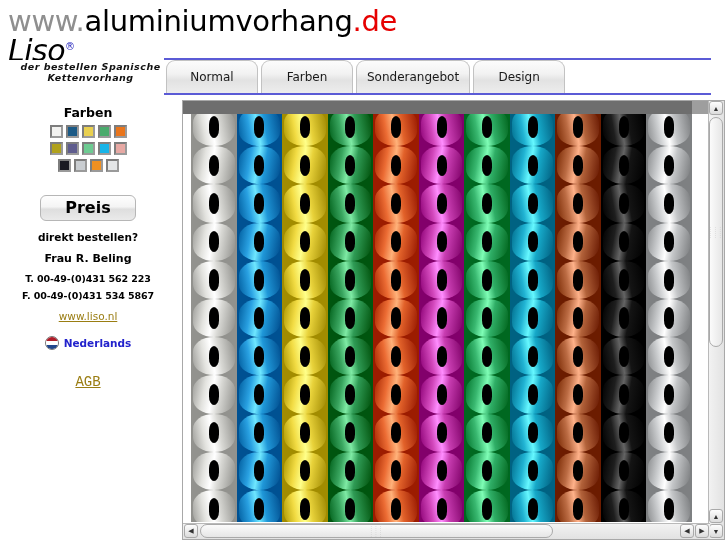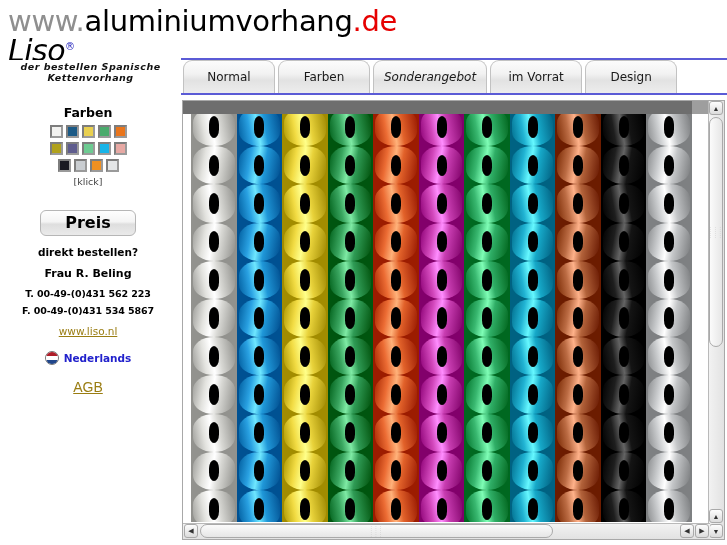--- a/index.html
+++ b/index.html
@@ -101,43 +101,43 @@
     font-size: 10.5px; font-weight: bold; color: #2222cc;
     font-family: "DejaVu Sans", sans-serif;
   }
 
   .email-link {
     display: block; text-align: center; margin-top: 16px;
     font-size: 10px; font-weight: bold; color: #000;
     text-decoration: underline; font-family: "DejaVu Sans", sans-serif;
   }
   .agb-link {
-    display: block; margin-top: 14px;
+    display: block; margin-top: 24px;
     font-size: 14px; color: #9a7d12; text-decoration: underline;
-    font-family: Liberation Sans, sans-serif;
+    font-family: Liberation Mono, monospace;
   }
 
   
   .tabbar {
-    position: absolute; left: 181px; top: 58px; width: 547px; height: 40px;
+    position: absolute; left: 164px; top: 58px; width: 547px; height: 40px;
   }
   .tab-topline { position: absolute; left: 0; top: 0; width: 547px; height: 2px; background: #5b5bd6; }
   .tab-botline { position: absolute; left: 0; top: 35px; width: 547px; height: 2px; background: #5b5bd6; }
   .tabs { position: absolute; left: 2px; top: 2px; display: flex; gap: 3px; }
   .tab {
     height: 33px; min-width: 92px; padding: 0 10px;
     border-radius: 9px 9px 0 0;
     border: 1px solid #c2c2c2; border-bottom: none;
     background: linear-gradient(to bottom, #fcfcfc 0%, #f2f2f2 40%, #e2e2e2 60%, #ededed 100%);
     font-size: 12px; color: #1a1a1a;
     font-family: "DejaVu Sans", sans-serif;
     display: flex; align-items: center; justify-content: center;
     cursor: pointer; white-space: nowrap;
   }
-  .tab.wide { min-width: 104px; font-style: italic; }
+  .tab.wide { min-width: 104px; }
 
   
   .viewer {
     position: absolute; left: 182px; top: 100px;
     width: 543px; height: 440px;
     border: 1px solid #a8a8a8;
     background: #fff;
     overflow: hidden;
   }
   .viewer-grayband {
@@ -240,21 +240,20 @@
           <div class="swatch" style="background: rgb(23, 180, 232);"></div>
           <div class="swatch" style="background: rgb(231, 169, 164);"></div>
         </div>
         <div class="swatch-row">
           <div class="swatch" style="background: rgb(26, 26, 34);"></div>
           <div class="swatch" style="background: rgb(201, 205, 209);"></div>
           <div class="swatch" style="background: rgb(240, 144, 33);"></div>
           <div class="swatch" style="background: rgb(228, 230, 231);"></div>
         </div>
       </div>
-    <div class="klick">[klick]</div>
 
     <button class="preis-btn">Preis</button>
 
     <div class="contact">
       <div class="line">direkt bestellen?</div>
       <div class="name">Frau R. Beling</div>
       <div class="phone">T. 00-49-(0)431 562 223</div>
       <div class="phone">F. 00-49-(0)431 534 5867</div>
       <a class="weblink" href="#">www.liso.nl</a>
 
@@ -272,21 +271,20 @@
     </div>
   </div>
 
   <div class="tabbar">
     <div class="tab-topline"></div>
     <div class="tab-botline"></div>
     <div class="tabs" id="tabs">
         <div class="tab">Normal</div>
         <div class="tab">Farben</div>
         <div class="tab wide">Sonderangebot</div>
-        <div class="tab">im Vorrat</div>
         <div class="tab">Design</div>
       </div>
   </div>
 
   <div class="viewer">
     <div class="viewer-topmargin"></div>
     <div class="viewer-grayband"></div>
 
     <div class="photo">
       <div class="chains" id="chains">

